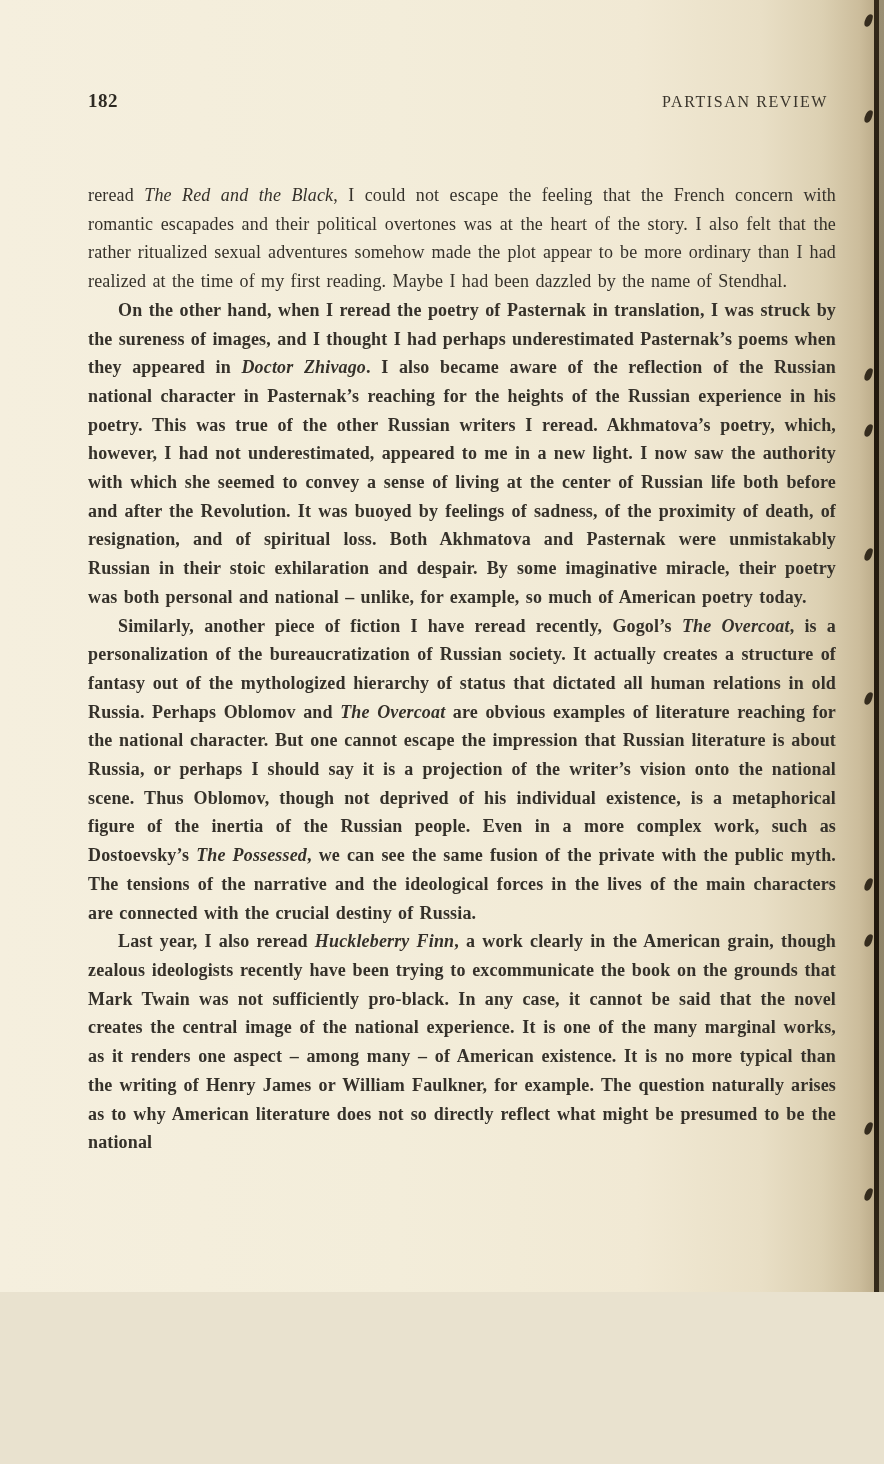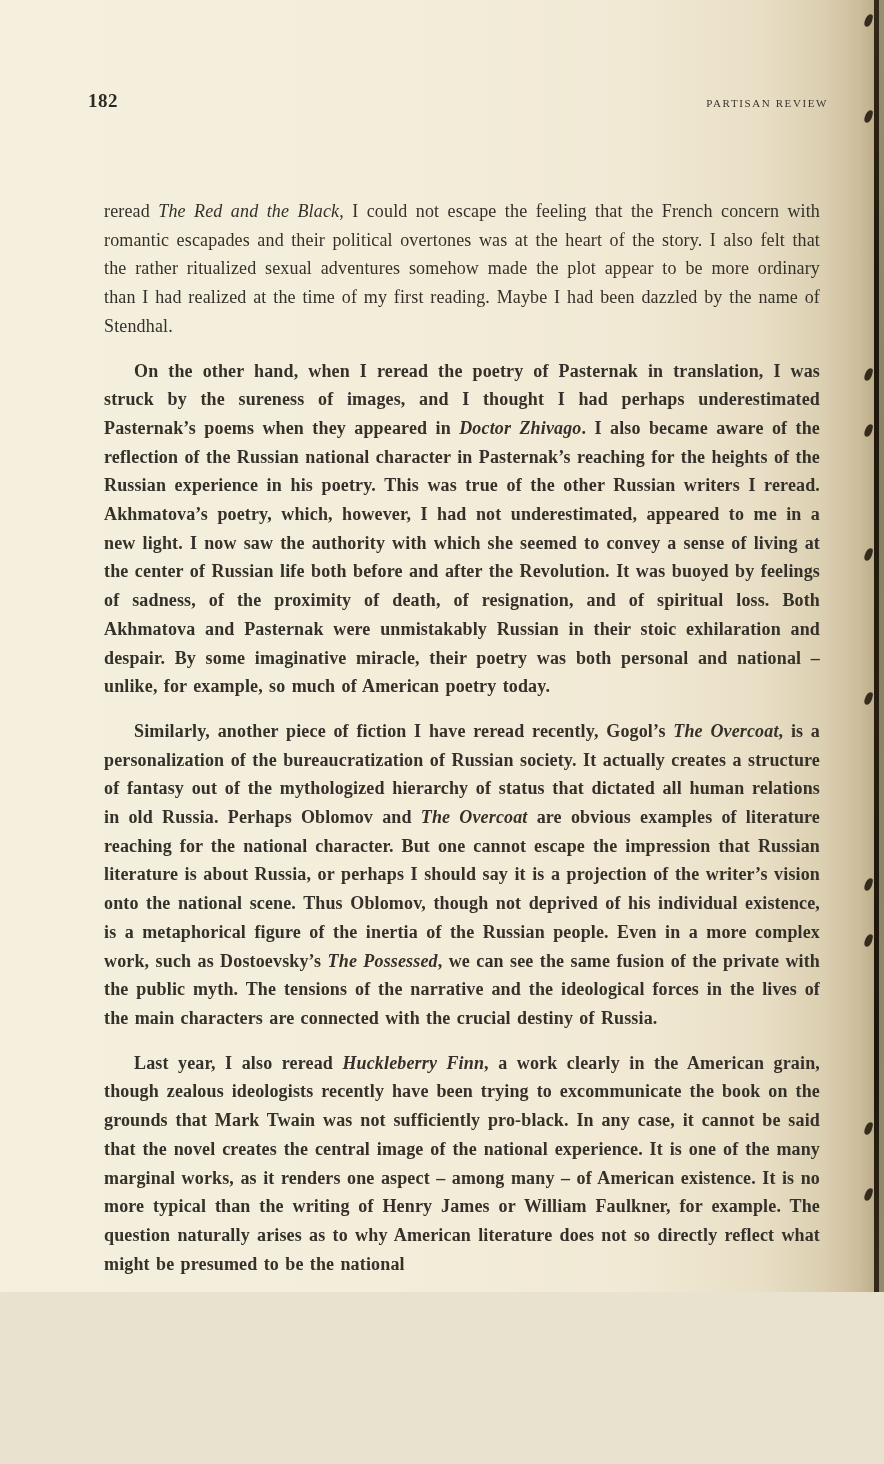--- a/index.html
+++ b/index.html
@@ -31,30 +31,30 @@
     transform: rotate(14deg);
   }
   .header {
     position: absolute; top: 90px; left: 88px; right: 56px;
     display: flex; justify-content: space-between; align-items: baseline;
   }
   .page-number {
     font-weight: bold; font-size: 19px; letter-spacing: 0.5px; color: #2e2a23;
   }
   .journal-title {
-    font-size: 11px; letter-spacing: 1.6px; color: #3a352c;
+    font-size: 16px; letter-spacing: 1.6px; color: #3a352c;
   }
   .body-text {
     position: absolute; top: 181px; left: 88px; width: 748px;
     font-size: 18px; line-height: 28.7px;
     text-align: justify; text-justify: inter-word;
     word-spacing: 1.6px; letter-spacing: 0.15px;
     color: var(--ink, #35312a);
   }
-  .para { margin: 16px; }
+  .para { margin: 0; }
   .para.indented { text-indent: 30px; font-weight: bold; }
   .para em { font-style: italic; }
 </style>
 </head>
 <body>
 
 <div class="sheet">
 
   <div class="header">
     <span class="page-number">182</span>

